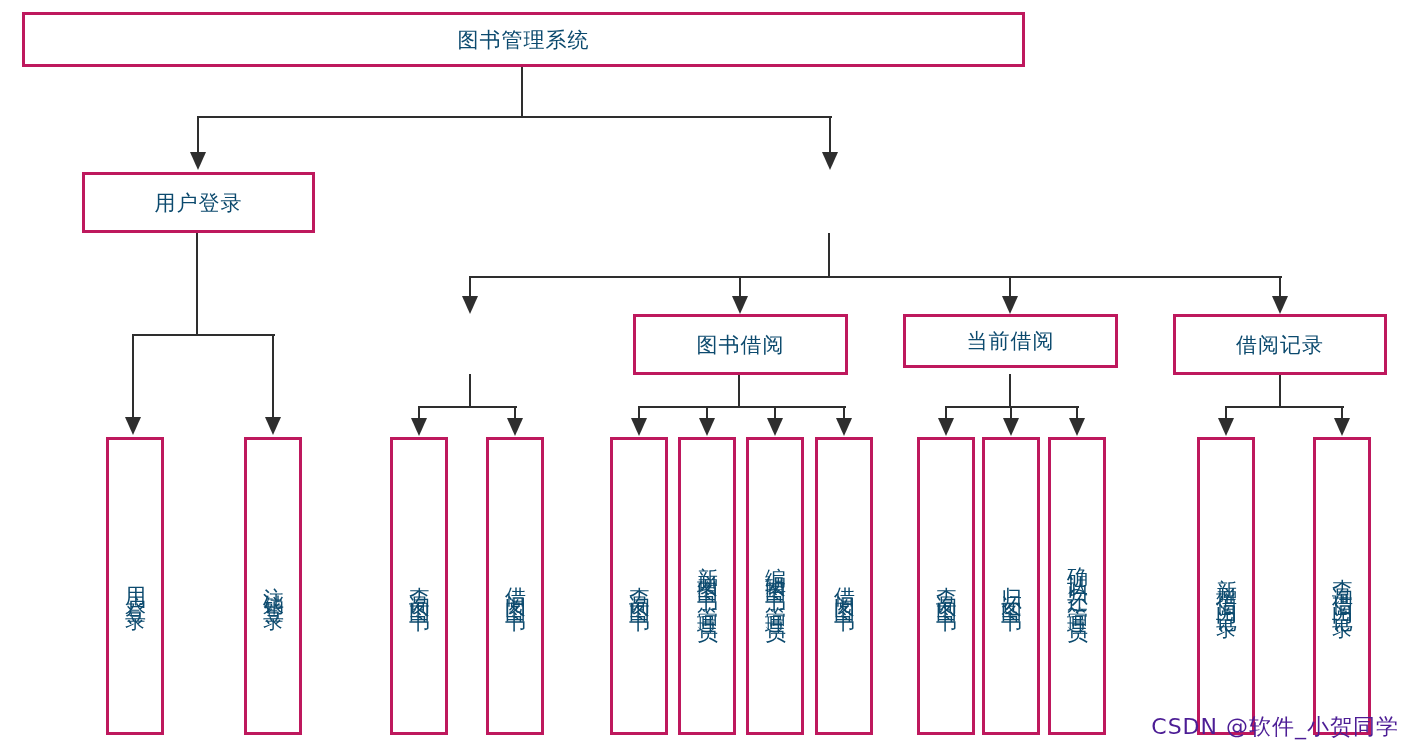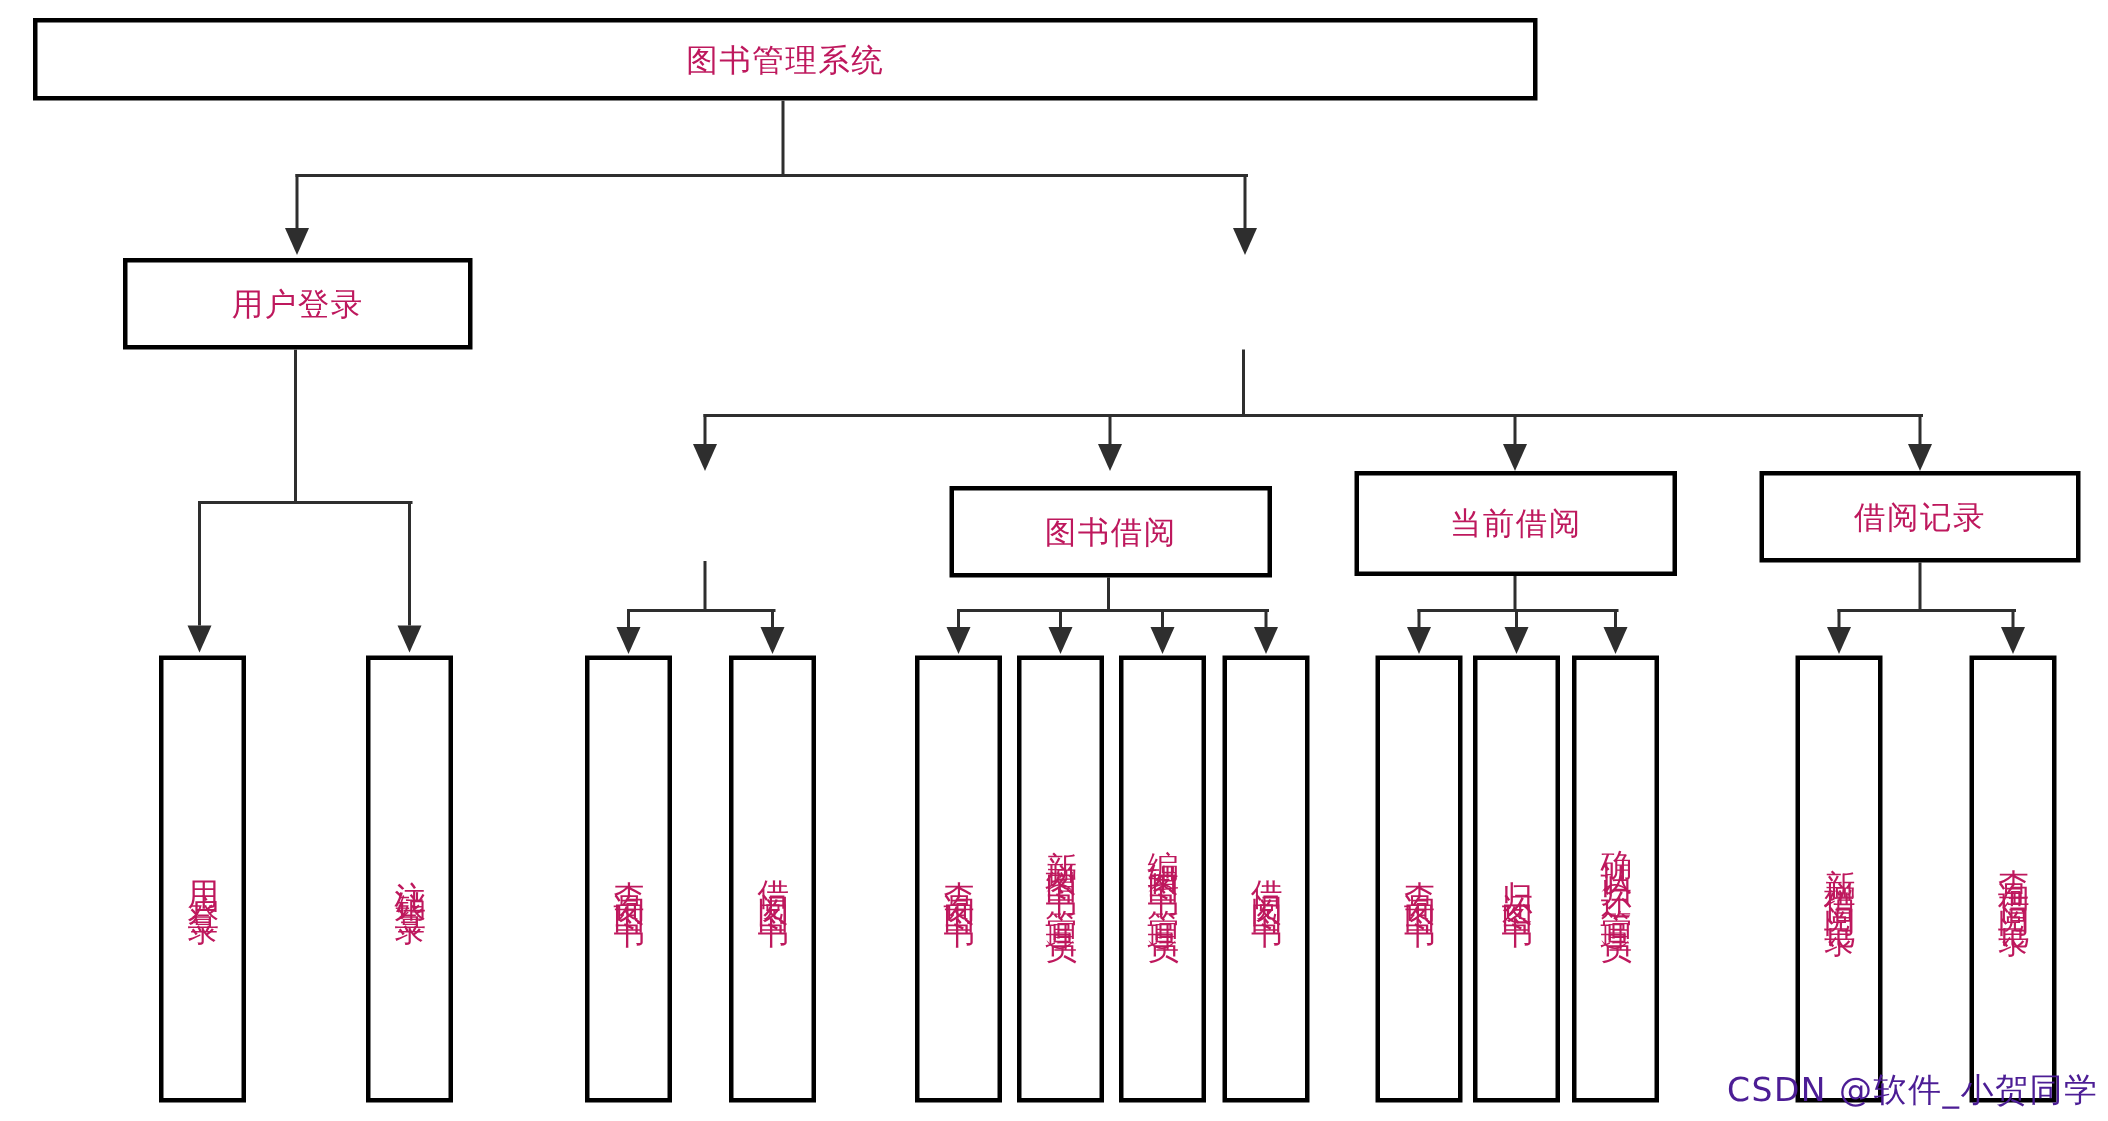--- a/index.html
+++ b/index.html
@@ -7,28 +7,28 @@
     position:relative;
     width:1405px;height:747px;
     background:#ffffff;
     font-family:"DejaVu Sans","Liberation Sans",sans-serif;
     color:#1f1f1f;
     overflow:hidden;
   }
   .box{
     position:absolute;
     box-sizing:border-box;
-    border:3px solid #000000;
+    border:3px solid #be185d;
     background:#ffffff;
     display:flex;
     align-items:center;
     justify-content:center;
     font-size:21px;
     letter-spacing:1px;
-    color:#be185d;
+    color:#0c4a6e;
     z-index:2;
   }
   .box-v{
     writing-mode:vertical-rl;
     letter-spacing:8px;
     line-height:1;
     padding:6px 0;
   }
   .vline{position:absolute;width:2px;background:#2e2e2e;z-index:1;}
   .hline{position:absolute;height:2px;background:#2e2e2e;z-index:1;}
@@ -75,22 +75,22 @@
   <div class="hline" style="left:469px;top:276px;width:813px"></div>
   <div class="vline" style="left:469px;top:276px;height:21px"></div>
   <div class="arrow" style="left:462px;top:296px"></div>
   <div class="vline" style="left:739px;top:276px;height:21px"></div>
   <div class="arrow" style="left:732px;top:296px"></div>
   <div class="vline" style="left:1009px;top:276px;height:21px"></div>
   <div class="arrow" style="left:1002px;top:296px"></div>
   <div class="vline" style="left:1279px;top:276px;height:21px"></div>
   <div class="arrow" style="left:1272px;top:296px"></div>
 
-  <div class="box" style="left:633px;top:324px;width:215px;height:61px">图书借阅</div>
-  <div class="box" style="left:903px;top:314px;width:215px;height:70px">当前借阅</div>
+  <div class="box" style="left:633px;top:314px;width:215px;height:61px">图书借阅</div>
+  <div class="box" style="left:903px;top:314px;width:215px;height:54px">当前借阅</div>
   <div class="box" style="left:1173px;top:314px;width:214px;height:61px">借阅记录</div>
 
   <div class="vline" style="left:469px;top:374px;height:34px"></div>
   <div class="hline" style="left:418px;top:406px;width:99px"></div>
   <div class="vline" style="left:418px;top:406px;height:13px"></div>
   <div class="arrow" style="left:411px;top:418px"></div>
   <div class="vline" style="left:514px;top:406px;height:13px"></div>
   <div class="arrow" style="left:507px;top:418px"></div>
 
   <div class="vline" style="left:738px;top:374px;height:34px"></div>

